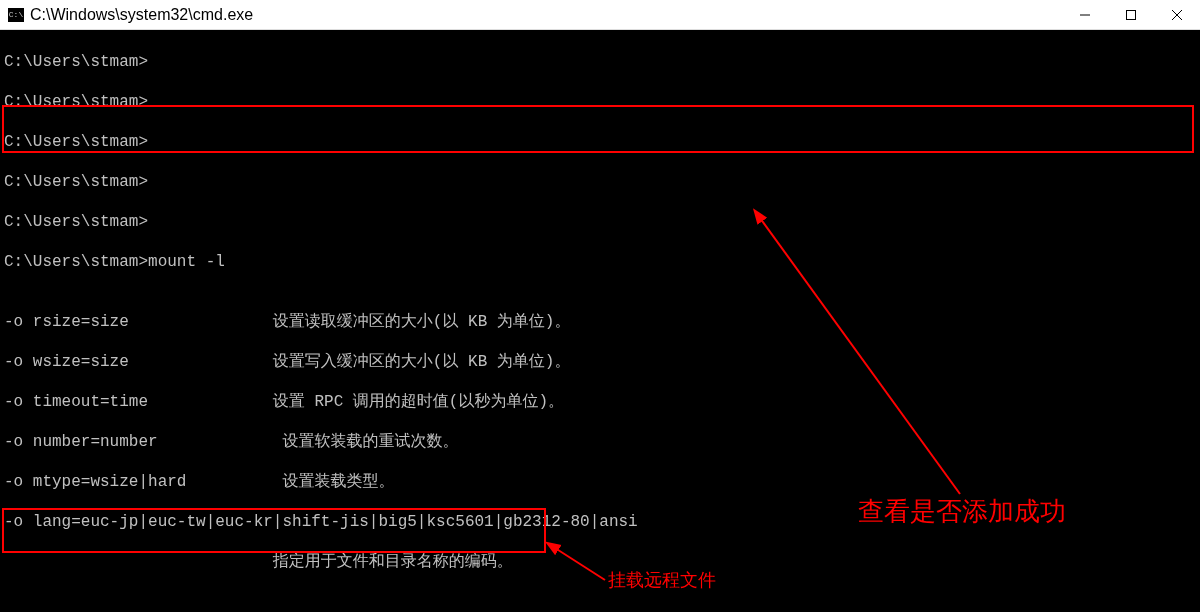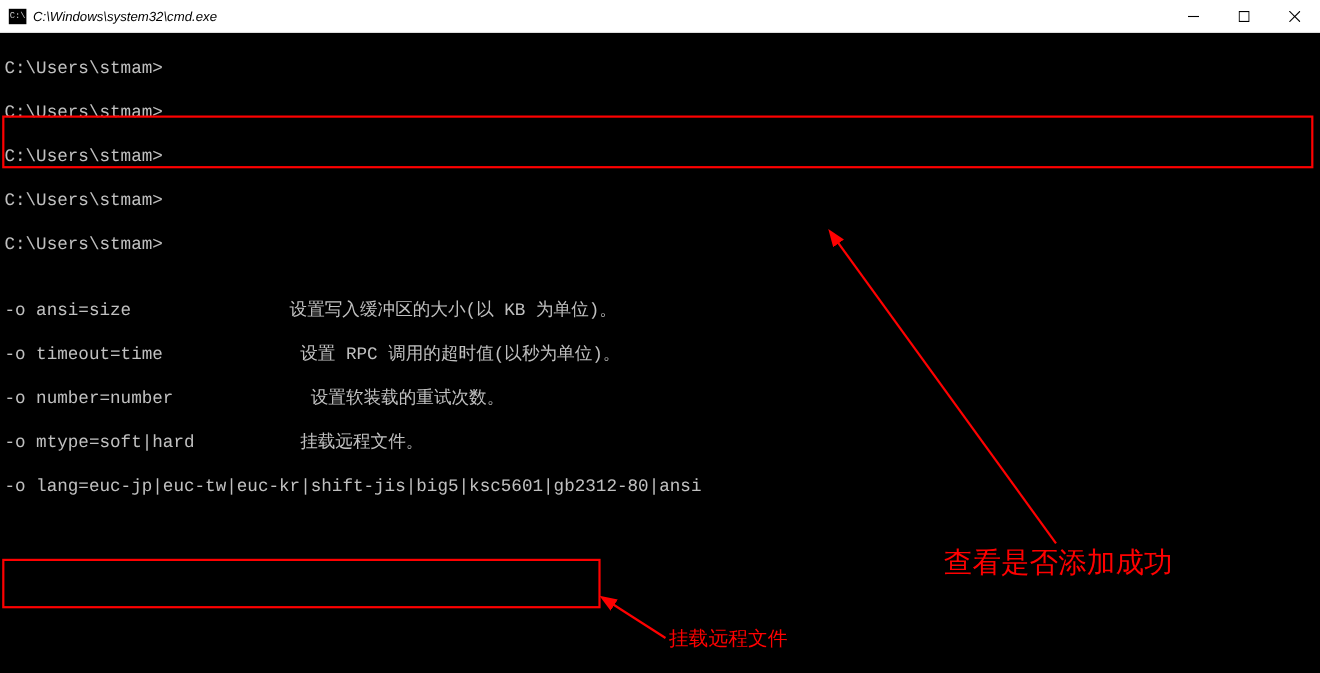--- a/index.html
+++ b/index.html
@@ -24,24 +24,23 @@
     background: #000;
     margin: 0 6px 0 8px;
     display: inline-flex;
     align-items: center;
     justify-content: center;
     color: #ccc;
     font-size: 8px;
   }
   .title-text {
     font-family: 'Segoe UI', Tahoma, sans-serif;
-    font-size: 12px;
+    font-size: 16px;
     color: #000;
     flex: 1;
-    font-style: italic;
   }
   .win-controls {
     display: flex;
     height: 100%;
   }
   .win-btn {
     width: 46px;
     height: 100%;
     display: flex;
     align-items: center;
@@ -126,26 +125,29 @@
     </div>
   </div>
 </div>
 
 <div class="terminal">
 <div class="line">C:\Users\stmam&gt;</div>
 <div class="line">C:\Users\stmam&gt;</div>
 <div class="line">C:\Users\stmam&gt;</div>
 <div class="line">C:\Users\stmam&gt;</div>
 <div class="line">C:\Users\stmam&gt;</div>
+<div class="line">C:\Users\stmam&gt;mount -l</div>
 <div class="line"></div>
-<div class="line">-o ansi=size               设置写入缓冲区的大小(以 KB 为单位)。</div>
+<div class="line">-o rsize=size               设置读取缓冲区的大小(以 KB 为单位)。</div>
+<div class="line">-o wsize=size               设置写入缓冲区的大小(以 KB 为单位)。</div>
 <div class="line">-o timeout=time             设置 RPC 调用的超时值(以秒为单位)。</div>
 <div class="line">-o number=number             设置软装载的重试次数。</div>
-<div class="line">-o mtype=soft|hard          挂载远程文件。</div>
+<div class="line">-o mtype=wsize|hard          设置装载类型。</div>
 <div class="line">-o lang=euc-jp|euc-tw|euc-kr|shift-jis|big5|ksc5601|gb2312-80|ansi</div>
+<div class="line">                            指定用于文件和目录名称的编码。</div>
 
 
 
 
 
 
 
 <div class="line"></div>
 
 

